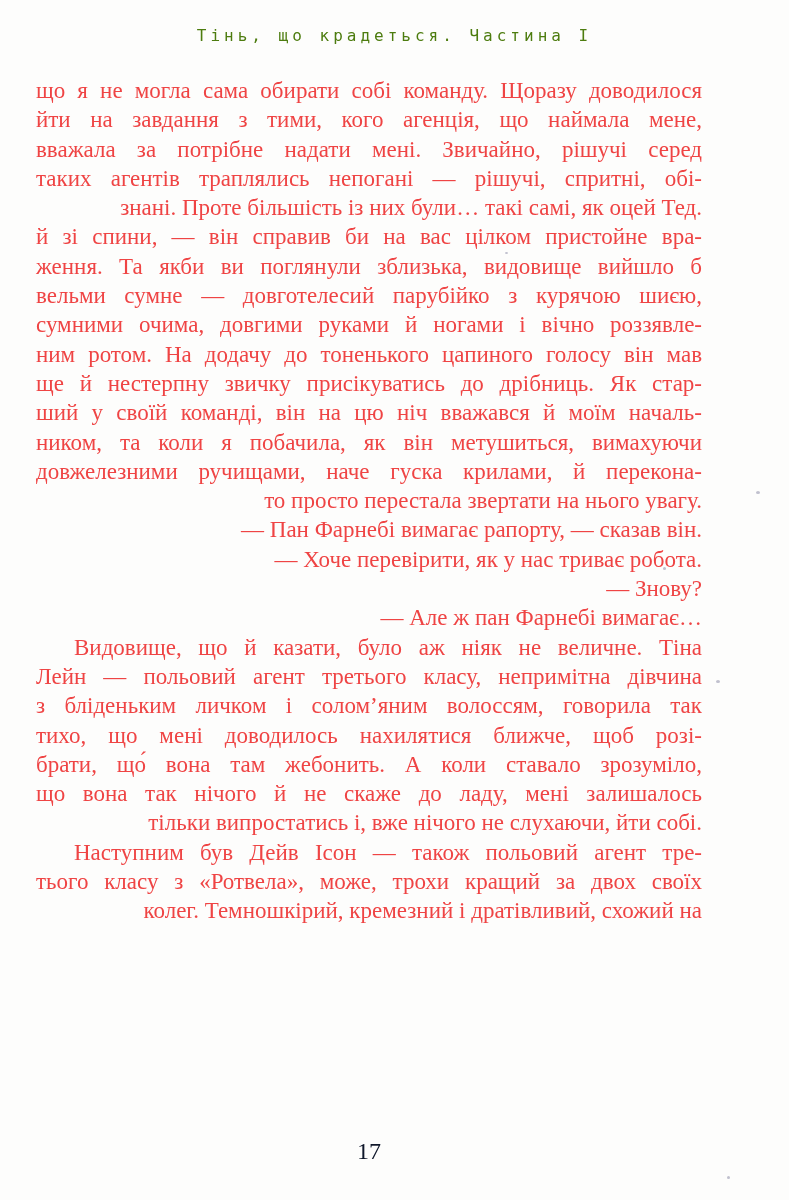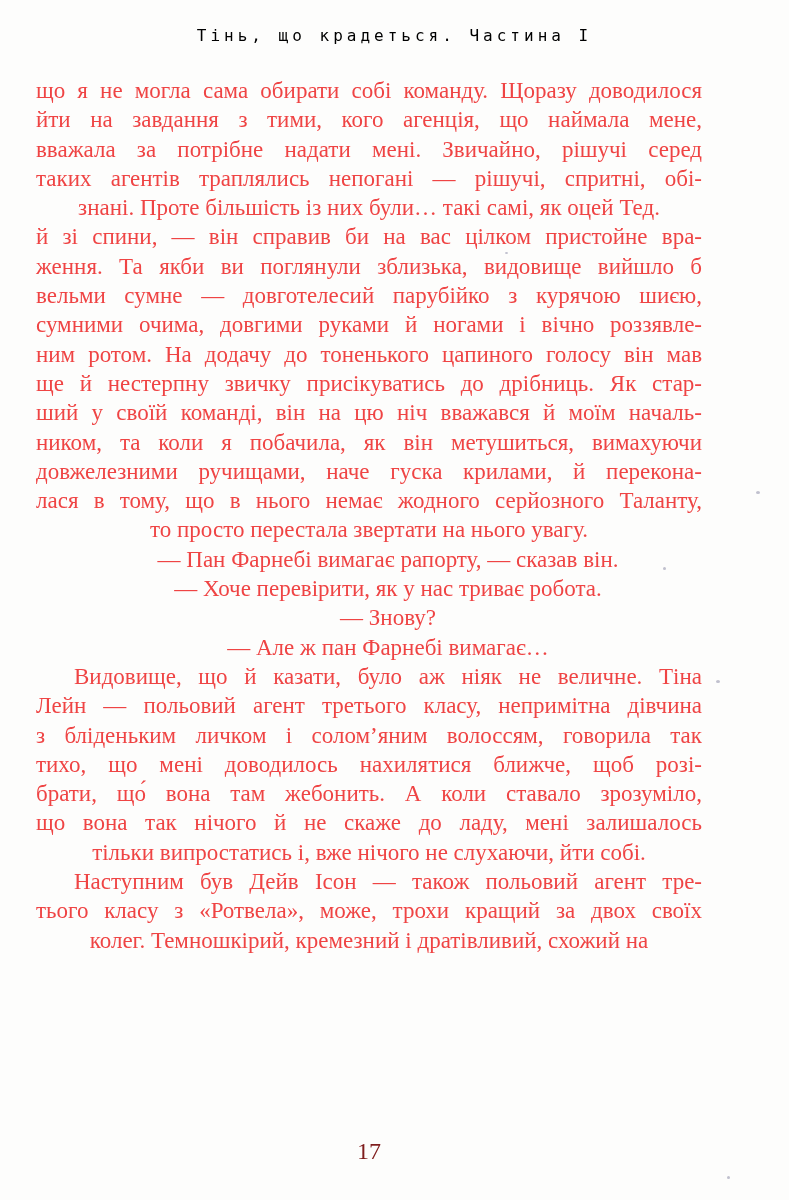--- a/index.html
+++ b/index.html
@@ -18,49 +18,49 @@
   .running-head {
     position: absolute;
     top: 26px;
     left: 0;
     width: 100%;
     text-align: center;
     font-family: "DejaVu Sans Mono", monospace;
     font-size: 16px;
     font-weight: 500;
     letter-spacing: 4px;
-    color: #000000;
+    color: #4d7c0f;
     white-space: nowrap;
   }
   .body-text {
     position: absolute;
     top: 76px;
     left: 36px;
     width: 666px;
     font-family: "Liberation Serif", "DejaVu Serif", serif;
     font-size: 23px;
     line-height: 29.3px;
     color: #ef4444;
   }
   .para { margin: 0; padding: 0; }
-  .line { text-align: center; }
+  .line { text-align: right; }
   .line.fill {
     text-align: justify;
     text-align-last: justify;
   }
   .line.indent { text-indent: 38px; }
   .folio {
     position: absolute;
     top: 1138px;
     left: 36px;
     width: 666px;
     text-align: center;
     font-family: "Liberation Serif", "DejaVu Serif", serif;
     font-size: 24px;
-    color: #7f1d1d;
+    color: #0f172a;
   }
   .speck {
     position: absolute;
     background: #8e8ea8;
     opacity: 0.55;
     border-radius: 50%;
   }
 </style>
 </head>
 <body>
@@ -79,21 +79,20 @@
       <div class="para">
         <div class="line fill">й зі спини, — він справив би на вас цілком пристойне вра-</div>
         <div class="line fill">ження. Та якби ви поглянули зблизька, видовище вийшло б</div>
         <div class="line fill">вельми сумне — довготелесий парубійко з курячою шиєю,</div>
         <div class="line fill">сумними очима, довгими руками й ногами і вічно роззявле-</div>
         <div class="line fill">ним ротом. На додачу до тоненького цапиного голосу він мав</div>
         <div class="line fill">ще й нестерпну звичку присікуватись до дрібниць. Як стар-</div>
         <div class="line fill">ший у своїй команді, він на цю ніч вважався й моїм началь-</div>
         <div class="line fill">ником, та коли я побачила, як він метушиться, вимахуючи</div>
         <div class="line fill">довжелезними ручищами, наче гуска крилами, й перекона-</div>
-        <div class="line fill">лася в тому, що в нього немає жодного серйозного Таланту,</div>
         <div class="line">то просто перестала звертати на нього увагу.</div>
       </div>
       <div class="para">
         <div class="line indent">— Пан Фарнебі вимагає рапорту, — сказав він.</div>
       </div>
       <div class="para">
         <div class="line indent">— Хоче перевірити, як у нас триває робота.</div>
       </div>
       <div class="para">
         <div class="line indent">— Знову?</div>

